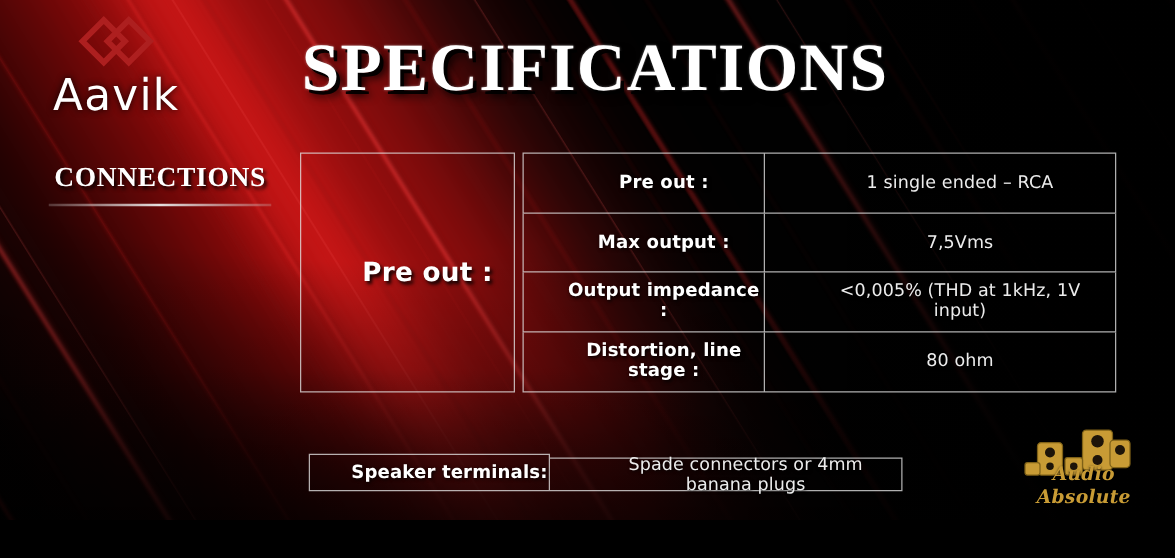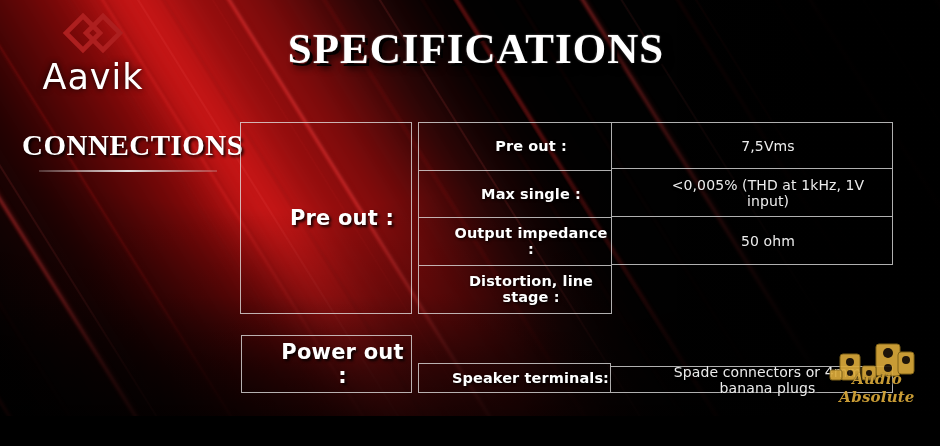--- a/index.html
+++ b/index.html
@@ -63,28 +63,28 @@
   
   .brand{position:absolute;left:18px;top:12px;width:150px;}
   .brand-mark{width:64px;height:44px;margin:0 auto 4px;display:block;}
   .brand-word{text-align:center;font-family:"DejaVu Sans",sans-serif;
         font-size:35px;letter-spacing:1px;color:#fff;line-height:1;
         font-weight:400;text-shadow:0 0 6px rgba(0,0,0,.9);}
 
   
   .spec-title{position:absolute;left:236px;top:27px;width:480px;text-align:center;
         font-family:"Liberation Serif","DejaVu Serif",serif;font-weight:700;
-        font-size:43px;line-height:1;color:#fff;letter-spacing:1px;
+        font-size:54px;line-height:1;color:#fff;letter-spacing:1px;
         text-shadow:3px 3px 0 rgba(0,0,0,.92), 5px 5px 7px rgba(0,0,0,.85),
                     0 0 2px rgba(255,255,255,.5);}
 
   
   .section-head{position:absolute;left:22px;top:130px;width:212px;text-align:center;}
   .section-head .txt{font-family:"Liberation Serif","DejaVu Serif",serif;font-weight:700;
-        font-size:29px;letter-spacing:.5px;color:#fff;font-variant:small-caps;
+        font-size:22px;letter-spacing:.5px;color:#fff;font-variant:small-caps;
         text-shadow:2px 2px 3px rgba(0,0,0,.9);line-height:1.05;}
   .section-rule{margin:10px auto 0;width:178px;height:2px;
         background:linear-gradient(90deg,rgba(200,200,200,.25),rgba(235,235,235,.95),rgba(200,200,200,.25));}
 
   
   .tbl{position:absolute;display:flex;align-items:stretch;}
   .cellbox{border:1.4px solid rgba(225,225,225,.78);box-sizing:border-box;
         display:flex;align-items:center;justify-content:center;text-align:center;padding-left:32px;}
   .grp{display:flex;flex-direction:column;box-sizing:border-box;}
   .grp > .cellbox + .cellbox{border-top:none;}
@@ -103,21 +103,21 @@
   #table-powerout .val{width:282px;margin-top:31px;}
 
   .cat-label{font-family:"DejaVu Sans",sans-serif;font-weight:700;font-size:21px;color:#fff;
         text-shadow:2px 2px 3px rgba(0,0,0,.9);letter-spacing:.2px;}
   .row-label{font-family:"DejaVu Sans",sans-serif;font-weight:700;font-size:14.5px;color:#fff;
         text-shadow:1px 1px 3px rgba(0,0,0,.95);letter-spacing:.1px;}
   .row-value{font-family:"DejaVu Sans",sans-serif;font-weight:400;font-size:14px;color:#ececec;
         text-shadow:1px 1px 3px rgba(0,0,0,.95);letter-spacing:.1px;padding:0 6px;}
 
   
-  .watermark{position:absolute;right:4px;bottom:4px;width:118px;height:72px;
+  .watermark{position:absolute;right:14px;bottom:4px;width:118px;height:72px;
         opacity:.92;pointer-events:none;}
   .wm-word{position:absolute;left:0;bottom:6px;width:118px;text-align:center;
         font-family:"DejaVu Serif",serif;font-style:italic;font-weight:700;
         font-size:15px;color:#d9a93a;letter-spacing:.2px;
         text-shadow:0 1px 2px rgba(0,0,0,.95);}
 </style>
 </head>
 <body>
 
 <div id="stage">
@@ -154,46 +154,46 @@
     <div class="tbl" id="table-preout">
       <div class="cellbox cat">
         <span class="cat-label">Pre out :</span>
       </div>
       <div class="spacer"></div>
       <div class="grp mid">
         <div class="cellbox" style="height:25.5%">
           <span class="row-label">Pre out :</span>
         </div>
         <div class="cellbox" style="height:24.5%">
-          <span class="row-label">Max single :</span>
+          <span class="row-label">Max output :</span>
         </div>
         <div class="cellbox" style="height:25%">
           <span class="row-label">Output impedance :</span>
         </div>
         <div class="cellbox" style="height:25%">
           <span class="row-label">Distortion, line stage :</span>
         </div>
       </div>
       <div class="grp val" style="border-left:none">
+        <div class="cellbox" style="height:25.5%;border-left:none">
+          <span class="row-value">1 single ended – RCA</span>
+        </div>
         <div class="cellbox" style="height:24.5%;border-left:none">
           <span class="row-value">7,5Vms</span>
         </div>
         <div class="cellbox" style="height:25%;border-left:none">
           <span class="row-value">&lt;0,005% (THD at 1kHz, 1V input)</span>
         </div>
         <div class="cellbox" style="height:25%;border-left:none">
-          <span class="row-value">50 ohm</span>
+          <span class="row-value">80 ohm</span>
         </div>
       </div>
     </div>
 
     <div class="tbl" id="table-powerout">
-      <div class="cellbox cat">
-        <span class="cat-label">Power out :</span>
-      </div>
       <div class="spacer"></div>
       <div class="grp mid">
         <div class="cellbox" style="height:100%">
           <span class="row-label">Speaker terminals:</span>
         </div>
       </div>
       <div class="grp val">
         <div class="cellbox" style="height:100%;border-left:none">
           <span class="row-value">Spade connectors or 4mm banana plugs</span>
         </div>

